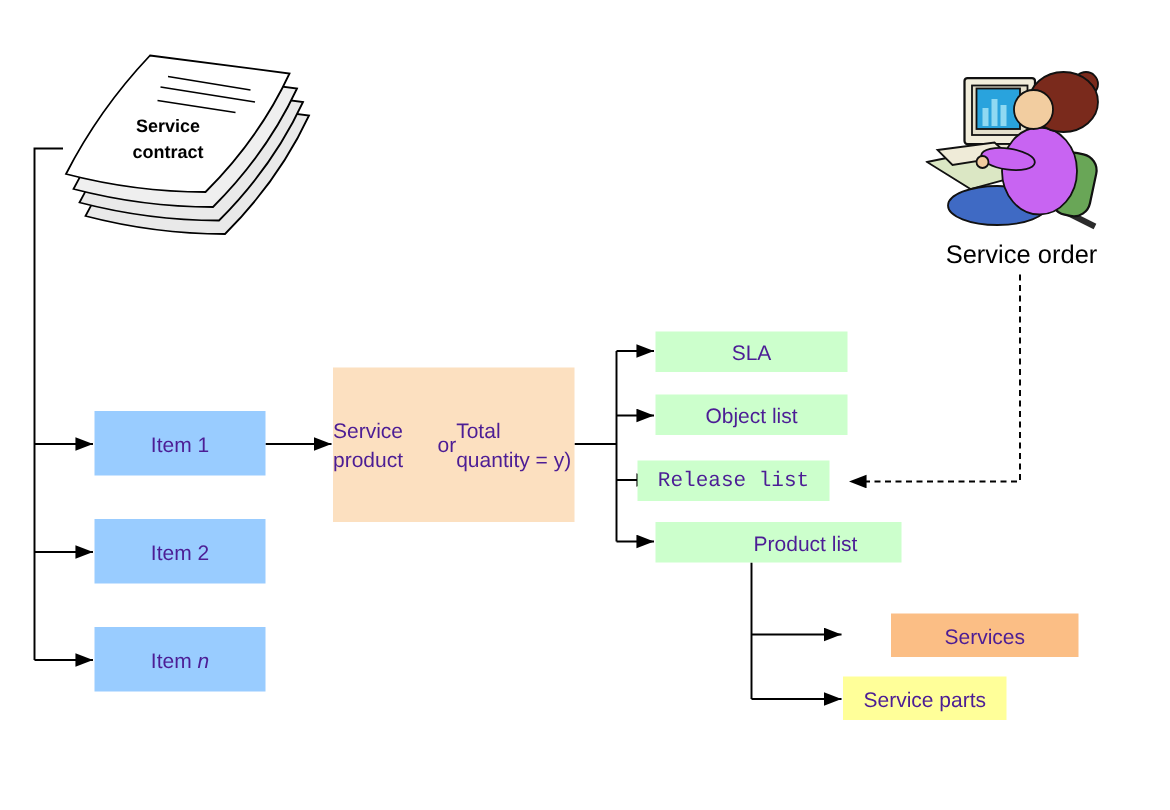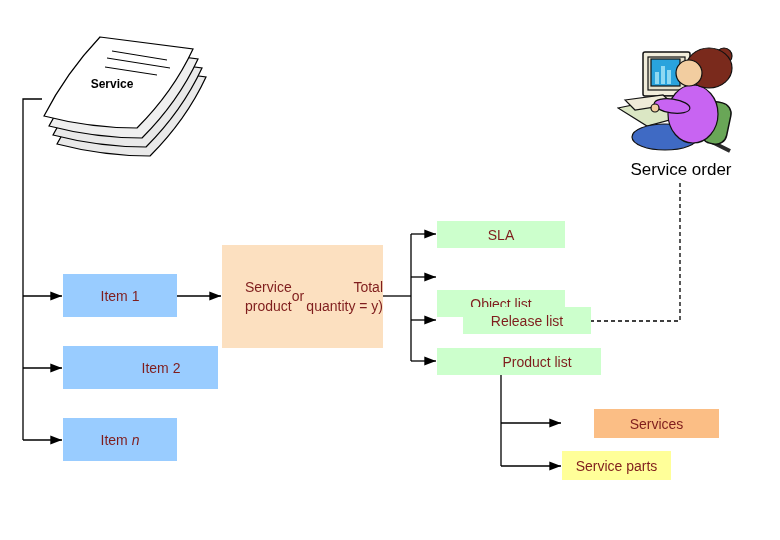--- a/index.html
+++ b/index.html
@@ -4,30 +4,30 @@
 <style>
   html,body { margin:0; padding:0; background:#fff; }
   .canvas {
     position:relative; width:780px; height:540px; background:#ffffff;
     font-family:"Liberation Sans", sans-serif; color:#000; overflow:hidden;
   }
   svg.connectors { position:absolute; left:0; top:0; z-index:1; }
   svg.art { position:absolute; z-index:2; }
   .box {
     position:absolute; z-index:2; display:flex; align-items:center;
-    justify-content:center; text-align:right; font-size:14px; color:#7f1d1d;
+    justify-content:center; text-align:left; font-size:14px; color:#4c1d95;
   }
   .box-item-1 { left:63px;  top:274px; width:114px; height:43px; }
   .box-item-2 { left:63px;  top:346px; width:114px; height:43px; }
   .box-item-n { left:63px;  top:418px; width:114px; height:43px; }
   .box-product { left:222px; top:245px; width:161px; height:103px;
                  flex-direction:row; line-height:19px; }
   .box-sla      { left:437px; top:221px; width:128px; height:27px; }
-  .box-object   { left:437px; top:263px; width:128px; height:27px;margin-top:27px; }
-  .box-release  { left:463px; top:307px; width:128px; height:27px; }
+  .box-object   { left:437px; top:263px; width:128px; height:27px; }
+  .box-release  { left:425px; top:307px; width:128px; height:27px;font-family:Liberation Mono, monospace; }
   .box-prodlist { left:437px; top:348px; width:128px; height:27px;padding-left:36px; }
   .box-services { left:562px; top:409px; width:125px; height:29px;margin-left:32px; }
   .box-parts    { left:562px; top:451px; width:109px; height:29px; }
   .caption { position:absolute; z-index:3; text-align:center; }
   .contract-caption { left:58px; top:76px; width:108px; font-size:12px;
                       font-weight:bold; line-height:17px; }
   .order-caption { left:623px; top:160px; width:116px; font-size:17px; }
   .paper-art   { left:30px;  top:20px; }
   .person-art  { left:617px; top:42px; }
   i { font-style:italic; }
@@ -70,20 +70,21 @@
       <path d="M70,17 L163,29 Q143,72 107,108 Q60,108 14,96 Q36,53 70,17 Z" fill="#ffffff"></path>
       <g stroke-width="1">
         <path d="M82,31 L137,40"></path>
         <path d="M77,38 L140,48"></path>
         <path d="M75,47 L127,55"></path>
       </g>
     </g>
   </svg>
   <div class="caption contract-caption">
     <div>Service</div>
+    <div>contract</div>
   </div>
 
   <svg class="art person-art" width="130" height="112" viewBox="0 0 130 112">
     <g stroke="#111" stroke-width="1.2">
       <polygon points="1,66 50,56 82,70 30,84" fill="#DBE7C4"></polygon>
       <rect x="26" y="10" width="47" height="44" rx="2" fill="#F1EDDB" stroke-width="1.5"></rect>
       <rect x="31" y="15" width="37" height="33" fill="#E4E0CC"></rect>
       <rect x="34" y="17" width="29" height="27" fill="#29A3DD"></rect>
       <g fill="#8FD9F2" stroke="none">
         <rect x="38" y="30" width="4" height="12"></rect>
@@ -103,21 +104,21 @@
       <g fill="#7A2A1C">
         <circle cx="107" cy="14" r="8"></circle>
         <ellipse cx="92" cy="26" rx="23" ry="20"></ellipse>
       </g>
       <circle cx="72" cy="31" r="13" fill="#F2CDA0"></circle>
     </g>
   </svg>
   <div class="caption order-caption">Service order</div>
 
   <div class="box box-item-1" style="background-color: rgb(153, 204, 255);">Item 1</div>
-  <div class="box box-item-2" style="background-color: rgb(153, 204, 255); padding-left: 41px;">Item 2</div>
+  <div class="box box-item-2" style="background-color: rgb(153, 204, 255);">Item 2</div>
   <div class="box box-item-n" style="background-color: rgb(153, 204, 255);">
     <span>Item</span>&nbsp;<i>n</i>
   </div>
 
   <div class="box box-product" style="background-color: rgb(252, 224, 192);">
     <div>Service product</div>
     <div>or</div>
     <div>Total quantity = y)</div>
   </div>
 

